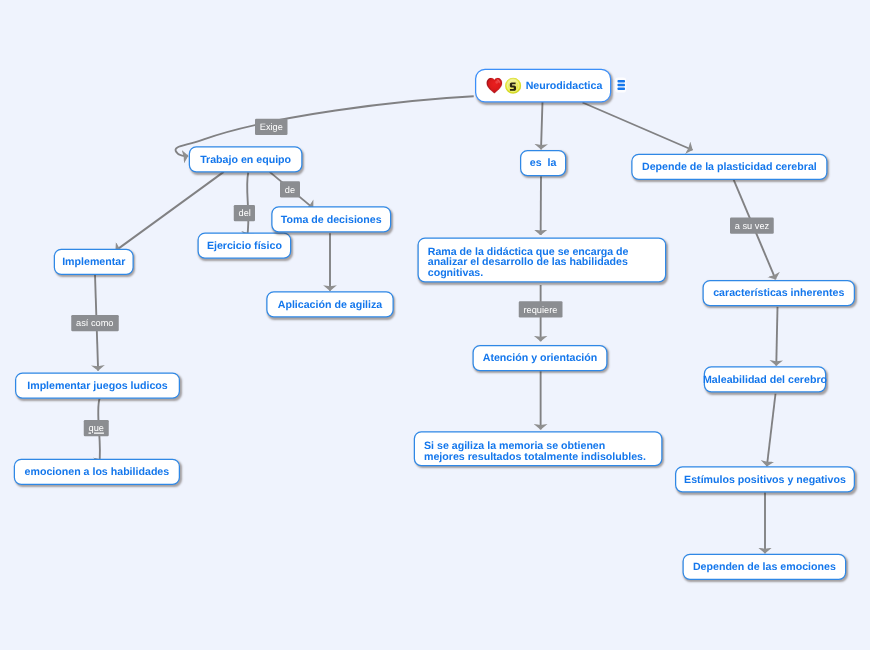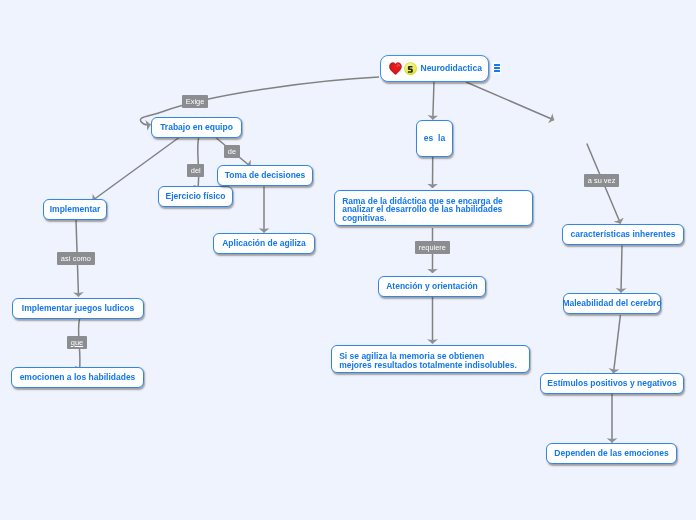--- a/index.html
+++ b/index.html
@@ -104,32 +104,33 @@
       <i></i>
   </div>
 
   <div class="node" style="left:151px;top:117px;width:91px;height:21px;">Trabajo en equipo</div>
   <div class="node" style="left:43px;top:199px;width:64px;height:21px;">Implementar</div>
   <div class="node" style="left:158px;top:186px;width:75px;height:21px;">Ejercicio físico</div>
   <div class="node" style="left:217px;top:165px;width:96px;height:21px;">Toma de decisiones</div>
   <div class="node" style="left:213px;top:233px;width:102px;height:21px;">Aplicación de agiliza</div>
   <div class="node" style="left:12px;top:298px;width:132px;height:21px;">Implementar juegos ludicos</div>
   <div class="node" style="left:11px;top:367px;width:133px;height:21px;">emocionen a los habilidades</div>
-  <div class="node" style="left:416px;top:120px;width:37px;height:37px;white-space:pre;">es  la</div>
+  <div class="node" style="left:416px;top:120px;width:37px;height:21px;white-space:pre;">es  la</div>
   <div class="node nodewrap" style="left:334px;top:189.5px;width:199px;height:36.5px;">Rama de la didáctica que se encarga de
 analizar el desarrollo de las habilidades
 cognitivas.</div>
   <div class="node" style="left:378px;top:276px;width:108px;height:21px;">Atención y orientación</div>
   <div class="node nodewrap" style="left:331px;top:345px;width:199px;height:28px;">Si se agiliza la memoria se obtienen
 mejores resultados totalmente indisolubles.</div>
+  <div class="node" style="left:505px;top:123px;width:157px;height:21px;">Depende de la plasticidad cerebral</div>
   <div class="node" style="left:562px;top:224px;width:122px;height:21px;">características inherentes</div>
   <div class="node" style="left:563px;top:293px;width:98px;height:21px;">Maleabilidad del cerebro</div>
   <div class="node" style="left:540px;top:373px;width:144px;height:21px;">Estímulos positivos y negativos</div>
   <div class="node" style="left:546px;top:443px;width:131px;height:21px;">Dependen de las emociones</div>
 
-  <div class="elabel" style="left:182px;top:95px;height:13px;text-align:center;">Exige</div>
+  <div class="elabel" style="left:204px;top:95px;height:13px;text-align:center;">Exige</div>
   <div class="elabel" style="left:187px;top:164px;height:13px;">del</div>
   <div class="elabel" style="left:224px;top:145px;height:13px;">de</div>
   <div class="elabel" style="left:57px;top:252px;height:13px;">así como</div>
   <div class="elabel" style="left:67px;top:336px;height:13px;text-decoration:underline;">que</div>
   <div class="elabel" style="left:415px;top:241px;height:13px;">requiere</div>
   <div class="elabel" style="left:584px;top:174px;height:13px;">a su vez</div>
 </div>
 
 </body></html>

